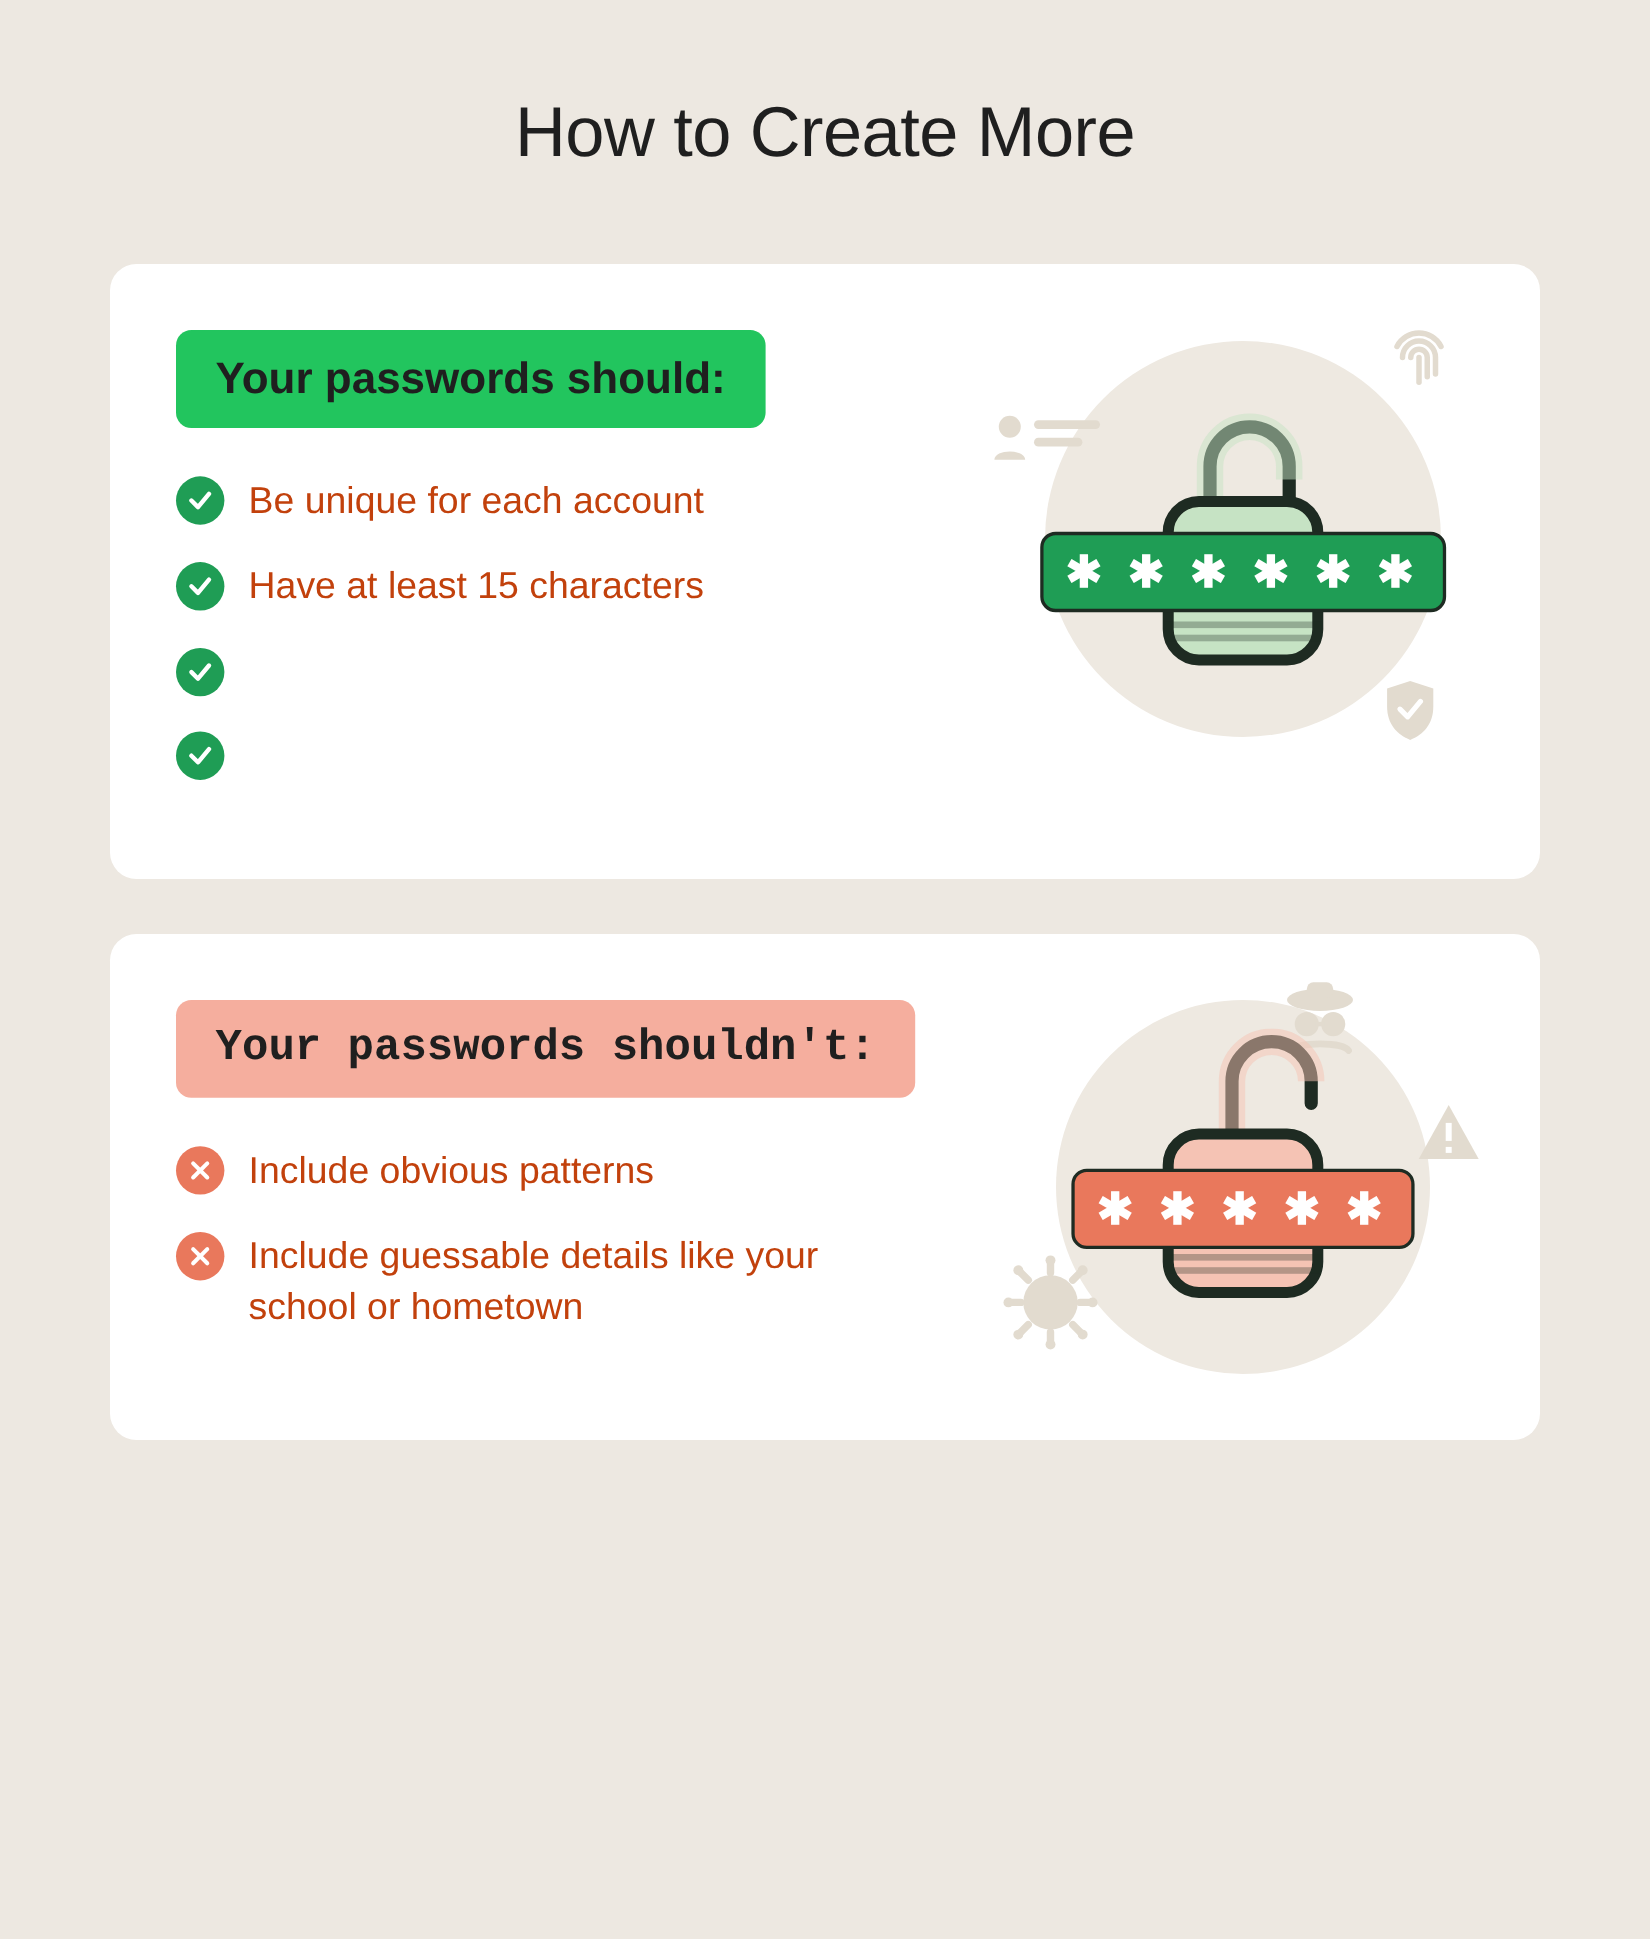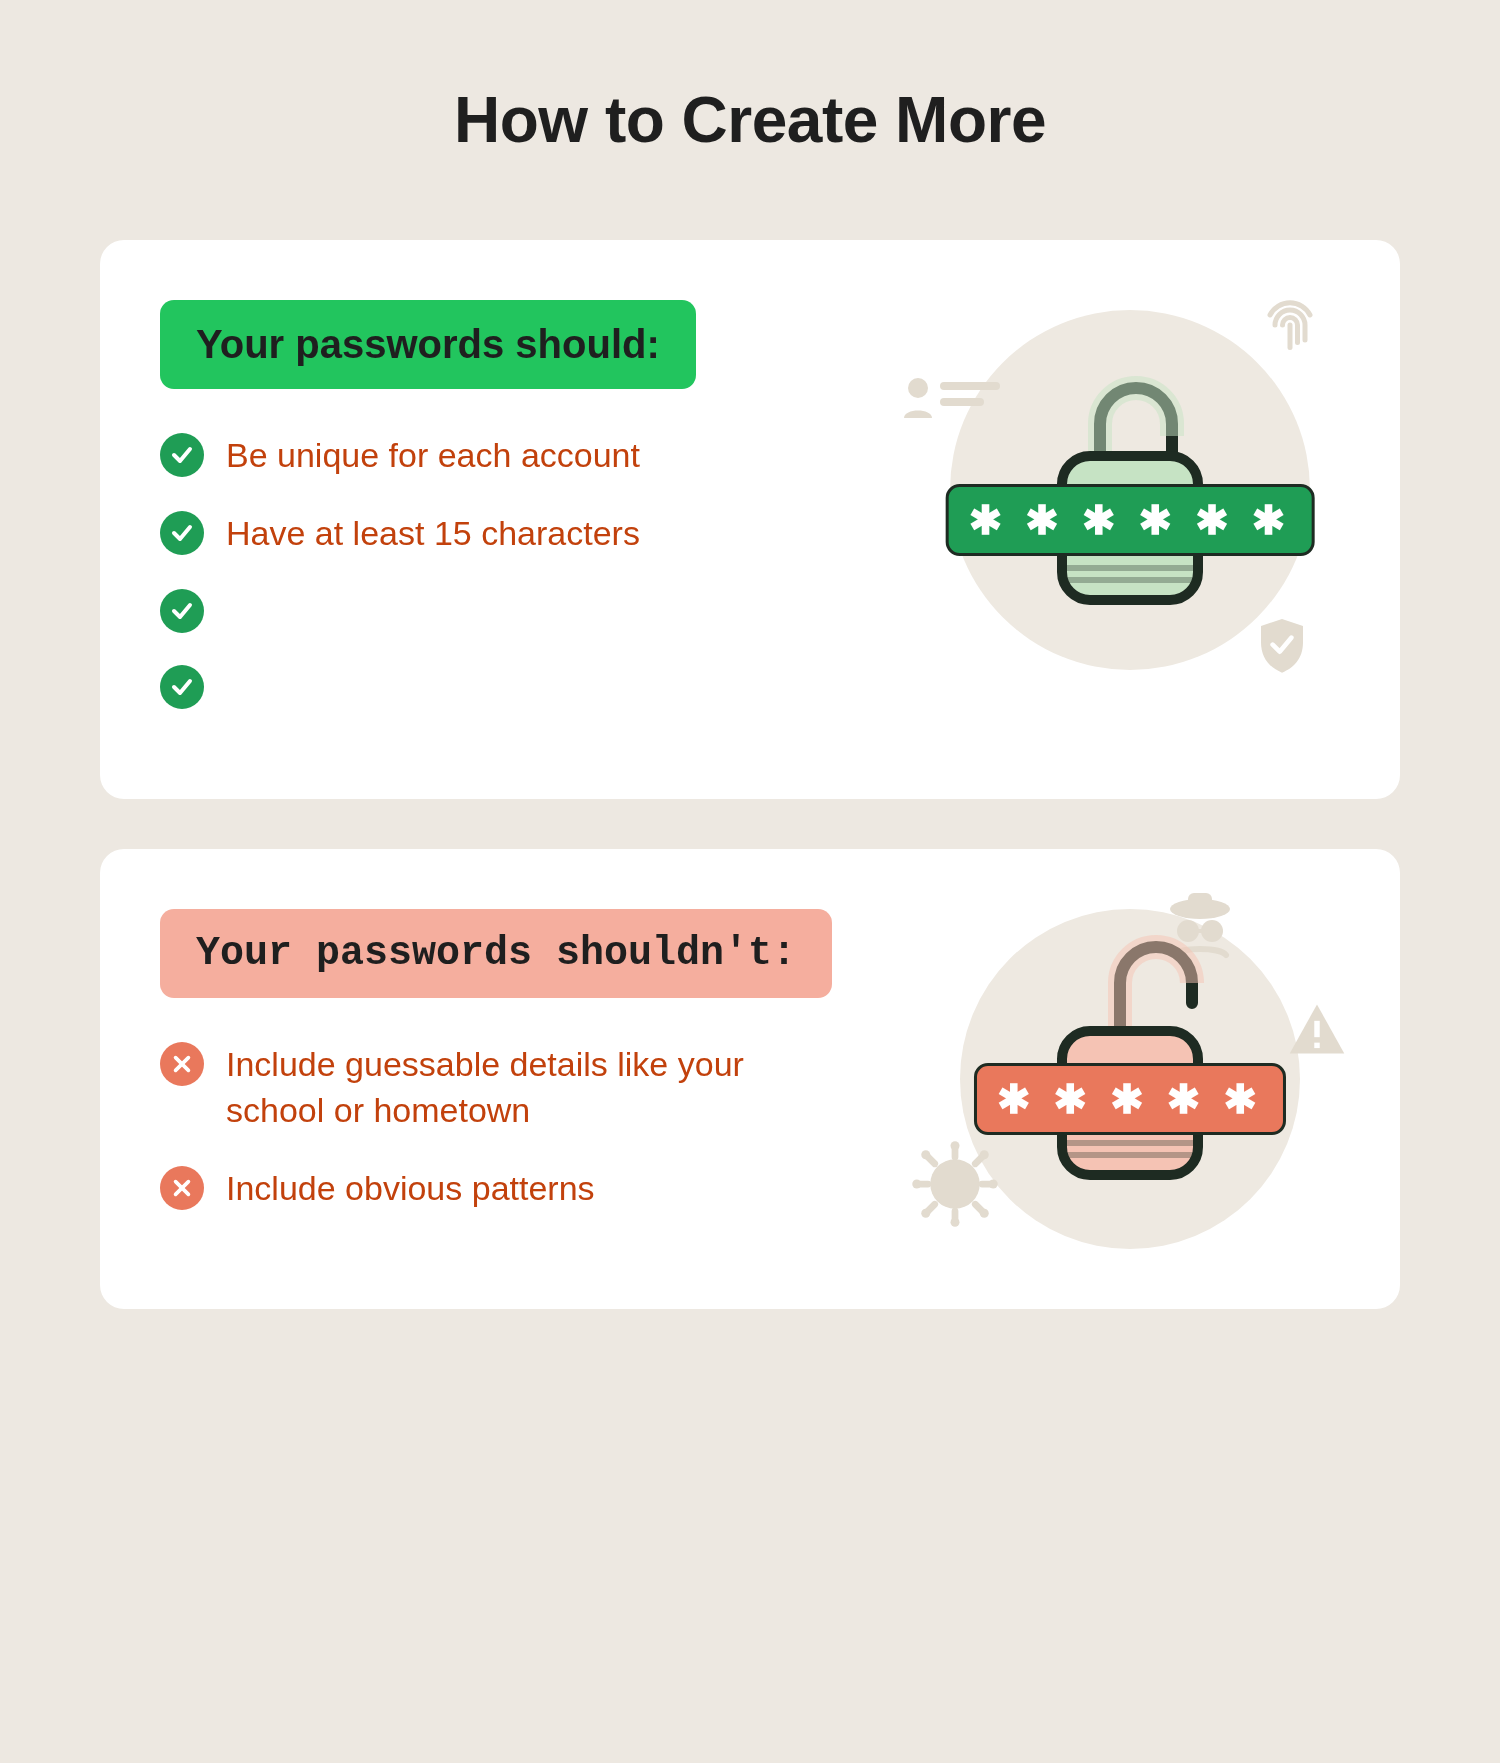--- a/index.html
+++ b/index.html
@@ -6,21 +6,21 @@
   body {
     background: #ede8e1;
     width: 1500px;
     height: 1763px;
     font-family: -apple-system, BlinkMacSystemFont, "Segoe UI", Helvetica, Arial, sans-serif;
     padding: 80px 100px;
     color: #1f1f1f;
   }
   .title {
     font-size: 64px;
-    font-weight: 700;
+    font-weight: 400;
     text-align: center;
     line-height: 1.25;
     margin-bottom: 80px;
     letter-spacing: -0.5px;
   }
   .card {
     background: #ffffff;
     border-radius: 24px;
     padding: 60px;
     margin-bottom: 50px;
@@ -186,30 +186,30 @@
   <div class="card-left">
     <div class="banner red">Your passwords shouldn't:</div>
 
     <div class="item">
       <div class="bullet red">
         <svg width="22" height="22" viewBox="0 0 24 24">
             <line x1="5" y1="5" x2="19" y2="19"></line>
             <line x1="19" y1="5" x2="5" y2="19"></line>
           </svg>
       </div>
-      <div class="item-text">Include guessable details like your school or hometown</div>
+      <div class="item-text">Include obvious patterns</div>
     </div>
     <div class="item">
       <div class="bullet red">
         <svg width="22" height="22" viewBox="0 0 24 24">
             <line x1="5" y1="5" x2="19" y2="19"></line>
             <line x1="19" y1="5" x2="5" y2="19"></line>
           </svg>
       </div>
-      <div class="item-text">Include obvious patterns</div>
+      <div class="item-text">Include guessable details like your school or hometown</div>
     </div>
   </div>
 
   <div class="illustration illustration-small">
     <div class="ill-circle" style="width:340px;height:340px;top:0;left:40px"></div>
 
     <svg class="deco" style="top:-20px;right:100px" width="80" height="70" viewBox="0 0 80 70">
       <ellipse cx="40" cy="20" rx="30" ry="10" fill="#e2dbcf"></ellipse>
         <rect x="28" y="4" width="24" height="14" rx="6" fill="#e2dbcf"></rect>
       <circle cx="28" cy="42" r="11" fill="#e2dbcf"></circle>

